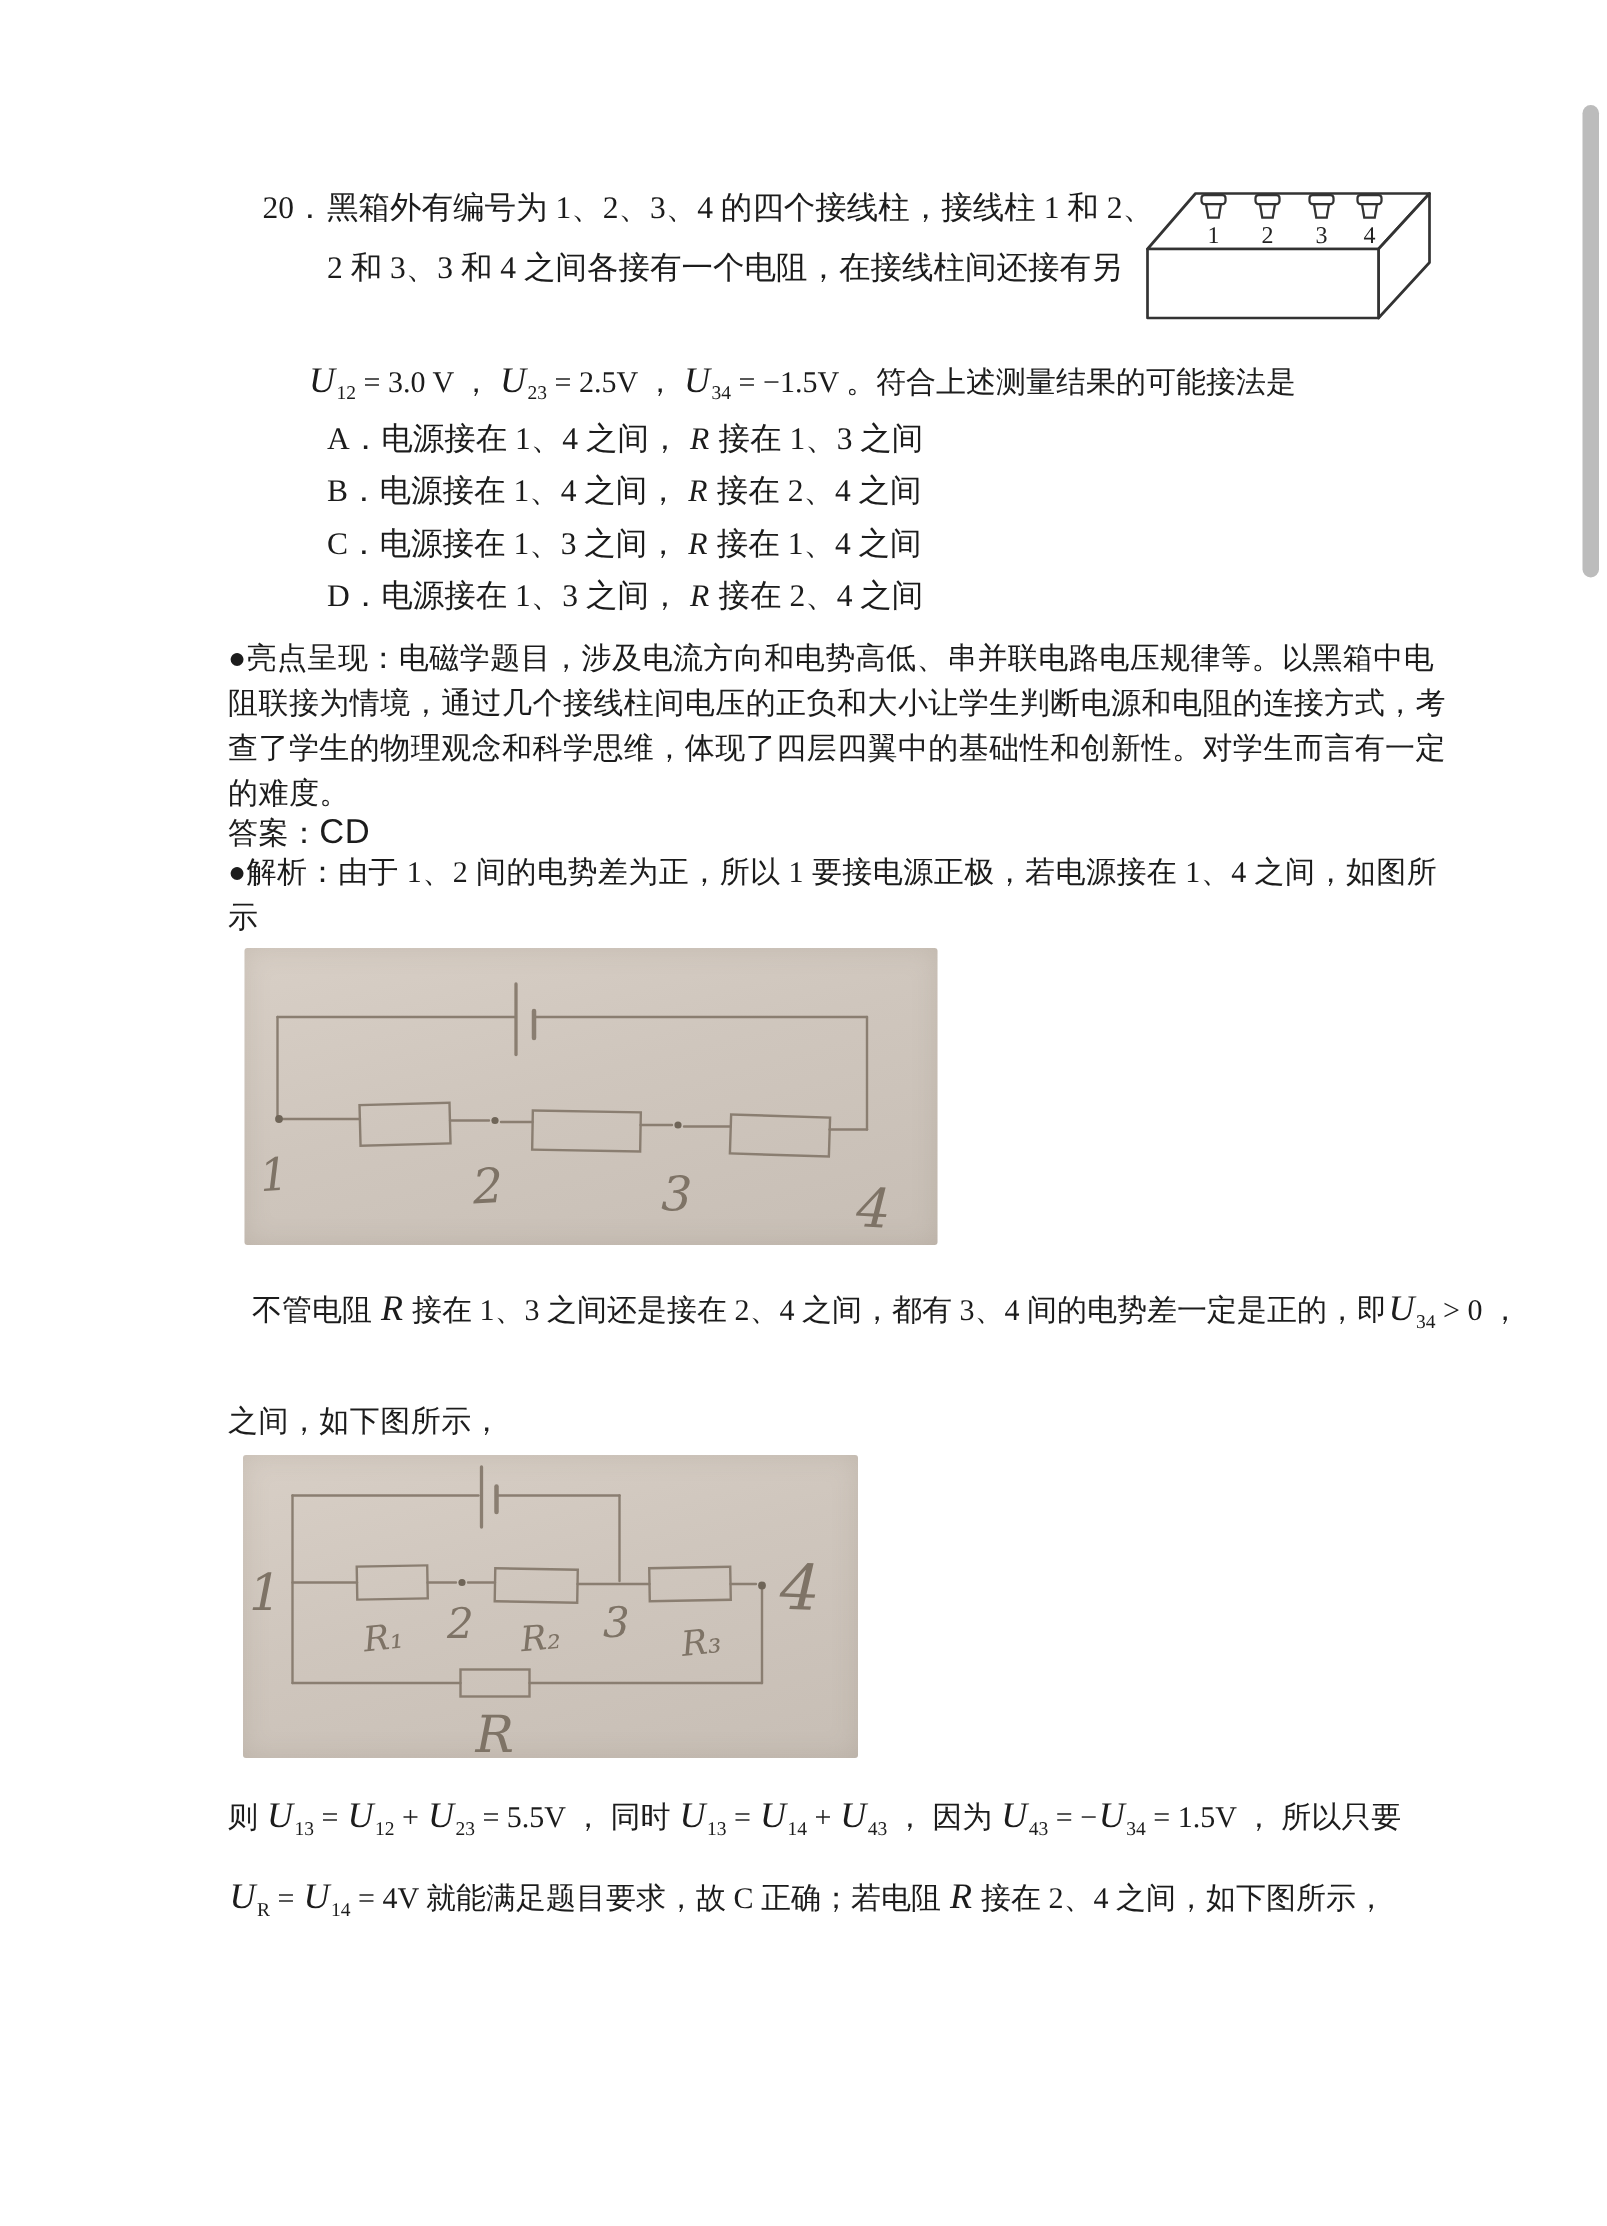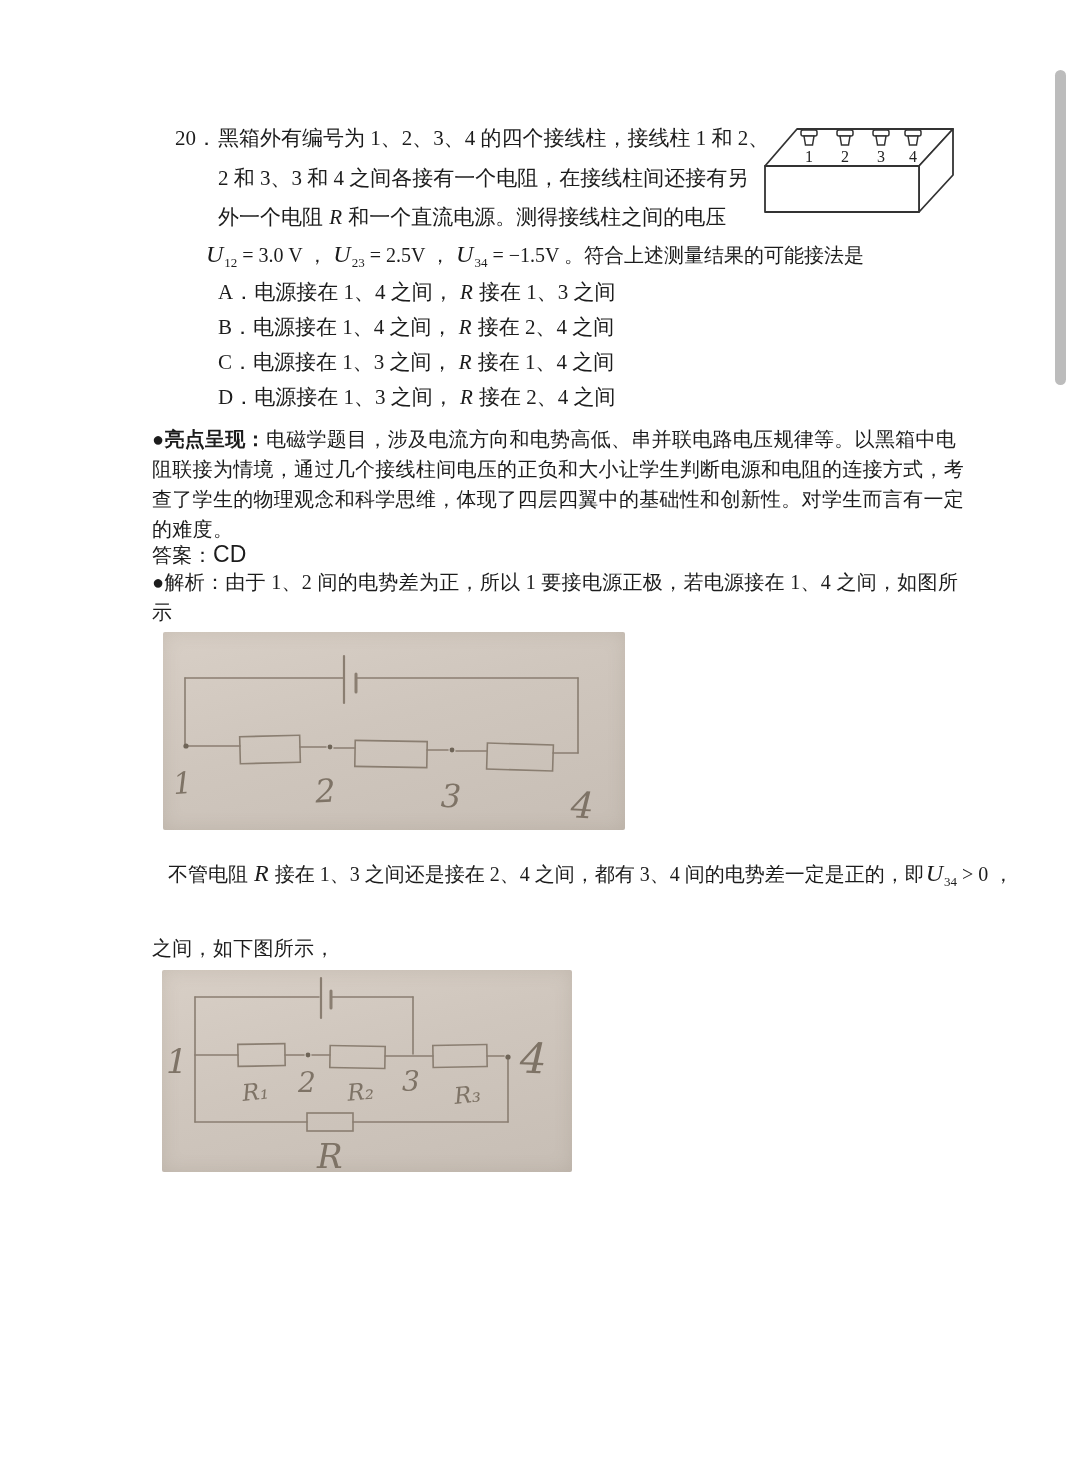--- a/index.html
+++ b/index.html
@@ -7,21 +7,21 @@
     position:relative;width:1071px;height:1484px;background:#ffffff;
     font-family:"Liberation Serif","DejaVu Serif",serif;color:#1c1c1c;overflow:hidden;
   }
   .line{position:absolute;white-space:nowrap;}
   .pt{font-size:21px;line-height:1.2;}
   .hl{font-size:20px;line-height:1.2;letter-spacing:0.3px;}
   .v{font-style:italic;font-family:"Liberation Serif",serif;padding:0 1px;}
   .fline{font-size:20px;}
   .fline .v{font-size:24px;}
   .fline sub{font-size:13px;line-height:0;}
-  .bold{font-weight:bold;}
+  .bold{font-weight:normal;}
   .ans-val{font-family:"Liberation Sans","DejaVu Sans",sans-serif;font-size:23px;}
   .photo{
     position:absolute;border-radius:2px;
     background:linear-gradient(165deg,#d8cfc6 0%,#cfc6bd 45%,#c7beb5 100%);
     box-shadow:inset 0 0 18px rgba(120,110,95,0.18);
   }
   .photo svg{display:block;}
   .scroll-thumb{
     position:absolute;left:1055px;top:70px;width:11px;height:315px;
     background:#bcbcbc;border-radius:6px;
@@ -32,21 +32,20 @@
 </head>
 <body>
 
 <div class="page">
 
   <div class="scroll-thumb"></div>
 
   <div class="line pt" style="left:175px;top:126px;">20．</div>
   <div class="line pt" style="left:218px;top:126px;">黑箱外有编号为 1、2、3、4 的四个接线柱，接线柱 1 和 2、</div>
   <div class="line pt" style="left:218px;top:166px;">2 和 3、3 和 4 之间各接有一个电阻，在接线柱间还接有另</div>
-  <div class="line pt" style="left:218px;top:205px;">外一个电阻 <i class="v">R</i> 和一个直流电源。测得接线柱之间的电压</div>
   <div class="line fline" style="left:205px;top:241px;"><i class="v">U</i><sub>12</sub> = 3.0 V ，  <i class="v">U</i><sub>23</sub> = 2.5V ，  <i class="v">U</i><sub>34</sub> = −1.5V 。符合上述测量结果的可能接法是</div>
 
   <div class="line pt" style="left:218px;top:280px;">A．电源接在 1、4 之间， <i class="v">R</i> 接在 1、3 之间</div>
   <div class="line pt" style="left:218px;top:315px;">B．电源接在 1、4 之间， <i class="v">R</i> 接在 2、4 之间</div>
   <div class="line pt" style="left:218px;top:350px;">C．电源接在 1、3 之间， <i class="v">R</i> 接在 1、4 之间</div>
   <div class="line pt" style="left:218px;top:385px;">D．电源接在 1、3 之间， <i class="v">R</i> 接在 2、4 之间</div>
 
   <svg class="boxdiag" width="210" height="128" viewBox="0 0 210 128">
     <g stroke="#333" stroke-width="1.8" fill="#fff" stroke-linejoin="round">
       <polygon points="8,54 40,17 196,17 162,54"></polygon>
@@ -162,14 +161,16 @@
         <text x="80" y="130" font-size="23" transform="rotate(-6 90 120)">R₁</text>
         <text x="136" y="122" font-size="28">2</text>
         <text x="185" y="130" font-size="23" transform="rotate(-5 195 120)">R₂</text>
         <text x="240" y="121" font-size="28">3</text>
         <text x="292" y="133" font-size="23" transform="rotate(-6 302 123)">R₃</text>
         <text x="155" y="198" font-size="34">R</text>
       </g>
     </svg>
   </div>
 
+  <div class="line fline" style="left:152px;top:1198px;">则 <i class="v">U</i><sub>13</sub> = <i class="v">U</i><sub>12</sub> + <i class="v">U</i><sub>23</sub> = 5.5V ，  同时 <i class="v">U</i><sub>13</sub> = <i class="v">U</i><sub>14</sub> + <i class="v">U</i><sub>43</sub> ，  因为 <i class="v">U</i><sub>43</sub> = −<i class="v">U</i><sub>34</sub> = 1.5V ，  所以只要</div>
+  <div class="line fline" style="left:152px;top:1252px;"><i class="v">U</i><sub>R</sub> = <i class="v">U</i><sub>14</sub> = 4V 就能满足题目要求，故 C 正确；若电阻 <i class="v">R</i> 接在 2、4 之间，如下图所示，</div>
 
 </div>
 
 </body></html>

